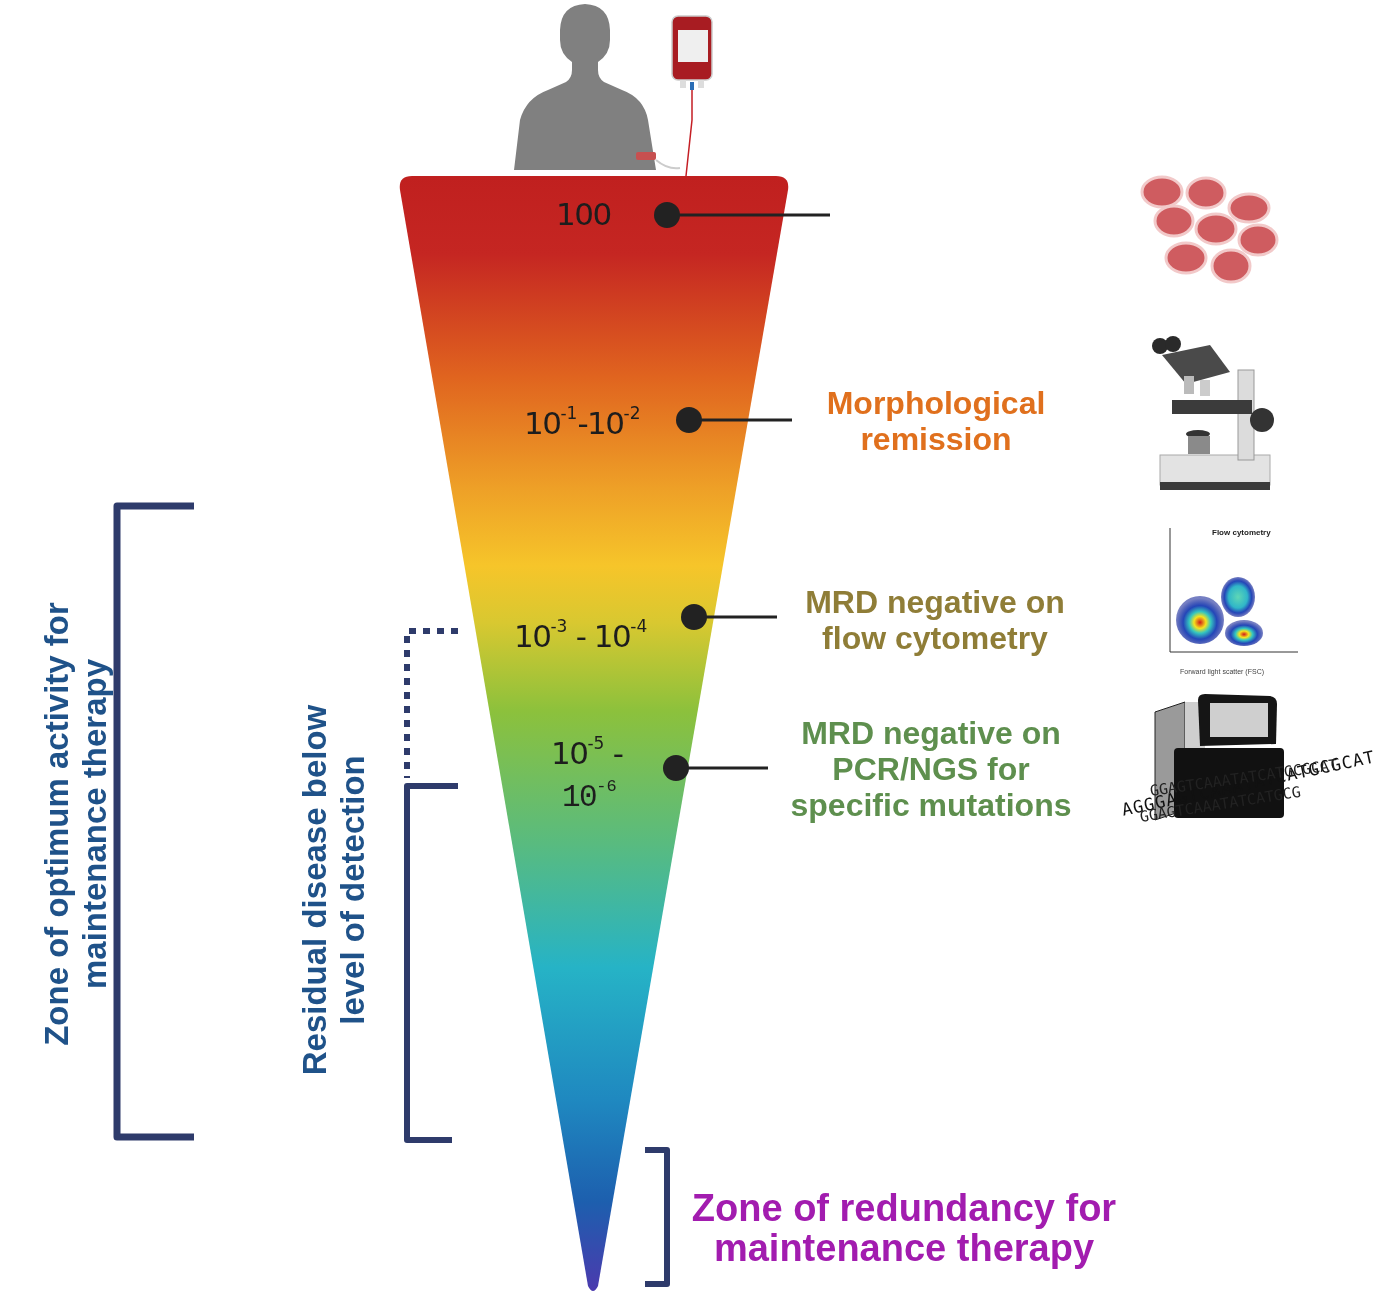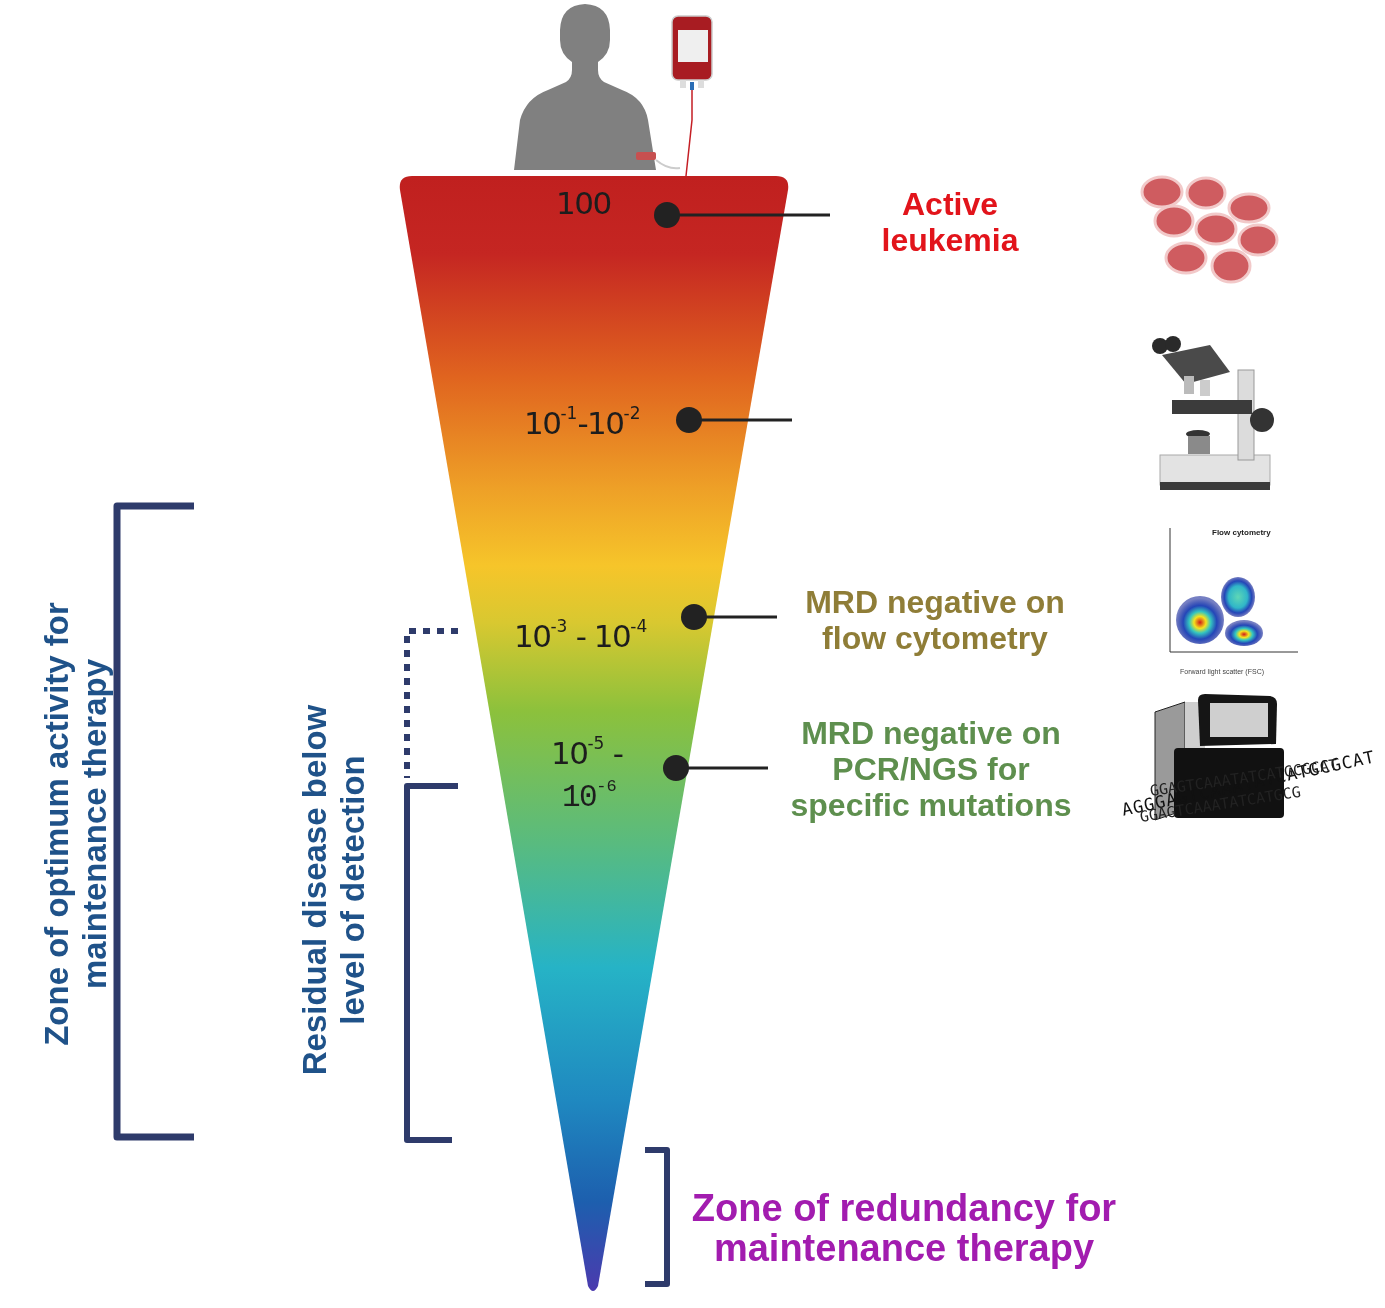--- a/index.html
+++ b/index.html
@@ -127,38 +127,38 @@
 
     <g>
       <path d="M1155,712 L1185,702 L1185,810 L1155,820 Z" fill="#9a9a9a" stroke="#222"></path>
       <path d="M1185,702 L1205,702 L1205,800 L1185,810 Z" fill="#cfcfcf"></path>
       <path d="M1198,700 Q1198,694 1205,694 L1270,696 Q1277,697 1277,704 L1276,744 L1200,746 Z" fill="#151515"></path>
       <rect x="1210" y="703" width="58" height="34" fill="#cfcfcf"></rect>
       <rect x="1174" y="748" width="110" height="70" rx="4" fill="#111"></rect>
     </g>
   </svg>
 
-  <div class="lvl" style="left:556px;top:188px;">
+  <div class="lvl" style="left:556px;top:199px;">
     <span>100</span>
   </div>
   <div class="lvl" style="left:524px;top:408px;">
     <span>10</span><sup>-1</sup><span>-</span><span>10</span><sup>-2</sup>
   </div>
   <div class="lvl" style="left:514px;top:605px;margin-top:16px;">
     <span>10</span><sup>-3</sup><span style="white-space:pre"> - </span><span>10</span><sup>-4</sup>
   </div>
   <div class="lvl" style="left:543px;top:738px;margin-left:8px;">
     <span>10</span><sup>-5</sup><span style="white-space:pre"> -</span>
   </div>
   <div class="lvl" style="left:562px;top:782px;font-family:Liberation Mono, monospace;">
     <span>10</span><sup>-6</sup>
   </div>
 
-  <div class="lbl" style="left:850px;top:186px;width:200px;color:#e2141b;">Active
-leukemia</div>
+  <div class="lbl" style="left:800px;top:385px;width:272px;color:#e0701d;">Morphological
+remission</div>
   <div class="lbl" style="left:780px;top:584px;width:310px;color:#8f7d37;">MRD negative on
 flow cytometry</div>
   <div class="lbl" style="left:766px;top:715px;width:330px;color:#5e8f4e;">MRD negative on
 PCR/NGS for
 specific mutations</div>
 
   <div style="position:absolute;left:1212px;top:528px;font-size:8px;font-weight:bold;color:#222;font-family:'Liberation Sans',sans-serif;">Flow cytometry</div>
   <div style="position:absolute;left:1180px;top:668px;font-size:7px;color:#444;font-family:'Liberation Sans',sans-serif;">Forward light scatter (FSC)</div>
 
   <div style="position:absolute;left:1122px;top:800px;font-size:17px;letter-spacing:1px;color:#111;font-family:'DejaVu Sans Mono',monospace;transform:rotate(-12deg);transform-origin:left center;white-space:nowrap;">AGGGAGTCAAATATCATGCGCAT</div>

